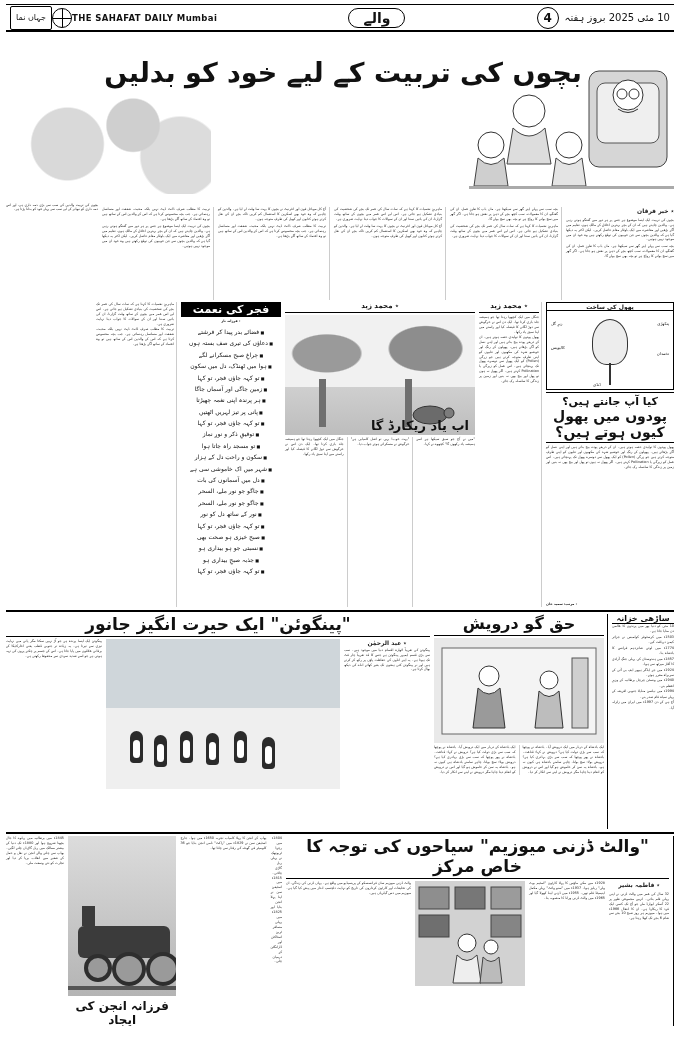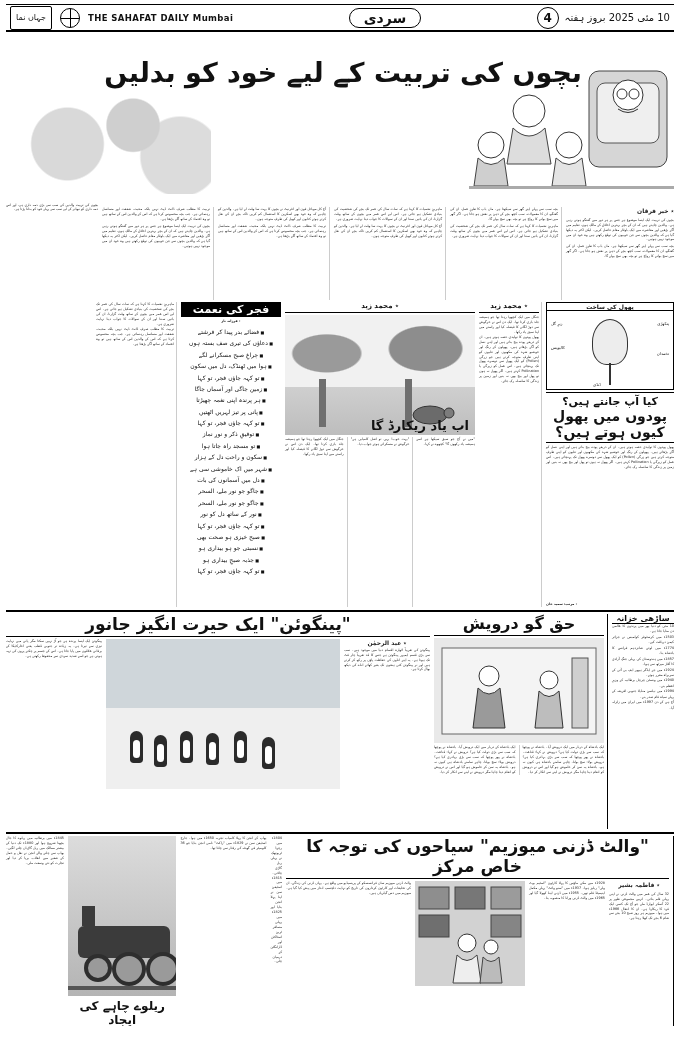--- a/index.html
+++ b/index.html
@@ -14,21 +14,21 @@
     width:680px;height:1049px;position:relative;
     box-sizing:border-box;
     padding:4px 6px;
   }
   
   .masthead{
     height:28px;border-bottom:2px solid #000;border-top:1px solid #000;
     display:flex;align-items:center;justify-content:space-between;
     padding:0 4px;box-sizing:border-box;
   }
-  .mh-left{display:flex;align-items:center;gap:8px;}
+  .mh-left{display:flex;align-items:center;gap:0;}
   .logo-box{
     width:40px;height:22px;border:1px solid #000;border-radius:2px;
     display:flex;align-items:center;justify-content:center;
     font-size:8px;direction:rtl;
   }
   .globe{width:18px;height:18px;border:1px solid #000;border-radius:50%;position:relative;}
   .globe:before{content:"";position:absolute;left:50%;top:0;bottom:0;width:1px;background:#000;}
   .globe:after{content:"";position:absolute;top:50%;left:0;right:0;height:1px;background:#000;}
   .paper-name{font-size:8.5px;letter-spacing:.4px;font-weight:bold;}
   .nameplate{
@@ -129,21 +129,21 @@
 <body>
 
 <div class="page">
 
   <div class="masthead">
     <div class="mh-left">
       <div class="logo-box">جہاں نما</div>
       <div class="globe"></div>
       <div class="paper-name">THE SAHAFAT DAILY Mumbai</div>
     </div>
-    <div class="nameplate">سردی</div>
+    <div class="nameplate">والے</div>
     <div class="mh-right">
       <div style="font-size:10px;">10 مئی 2025 بروز ہفتہ</div>
       <div class="pageno">4</div>
     </div>
   </div>
 
   <div class="lead">
     <div class="lead-illus-l"></div>
     <div class="lead-illus-r">
       <svg width="205" height="150" viewBox="0 0 205 150">
@@ -371,20 +371,20 @@
         <div style="width:92px;" class="tiny">بھاپ کے انجن کا پہلا کامیاب تجربہ 1650ء میں ہوا۔ جارج اسٹیفن سن نے 1829ء میں "راکٹ" نامی انجن بنایا جو 36 کلومیٹر فی گھنٹہ کی رفتار سے چلتا تھا۔</div>
         <div style="width:116px;display:flex;flex-direction:column;">
           <div class="img-train">
             <div class="boiler" style="left:10px;width:92px;height:32px;bottom:38px;"></div>
             <div class="stack" style="left:14px;bottom:70px;width:13px;height:20px;"></div>
             <div class="wheel" style="left:16px;width:20px;height:20px;"></div>
             <div class="wheel" style="left:44px;width:26px;height:26px;bottom:10px;"></div>
             <div class="wheel" style="left:78px;width:26px;height:26px;bottom:10px;"></div>
             <div style="position:absolute;left:0;right:0;bottom:6px;height:4px;background:#555;"></div>
           </div>
-          <div class="hdline-l" style="font-size:12px;margin-top:3px;">ریلوے چاہے کی ایجاد</div>
+          <div class="hdline-l" style="font-size:12px;margin-top:3px;">فرزانہ انجن کی ایجاد</div>
         </div>
         <div style="width:62px;" class="tiny">1845ء میں برطانیہ میں ریلوے کا جال بچھنا شروع ہوا اور 1880ء تک دنیا کے بیشتر ممالک میں ریل گاڑیاں چلنے لگیں۔ بھاپ سے چلنے والے انجن نے نقل و حمل کے شعبے میں انقلاب برپا کر دیا اور تجارت کو نئی وسعت ملی۔</div>
       </div>
     </div>
   </div>
 
 </div>
 
 </body></html>

